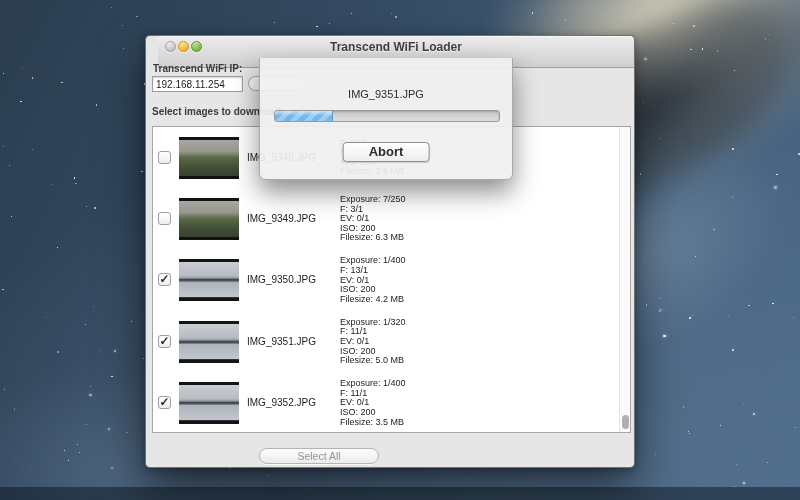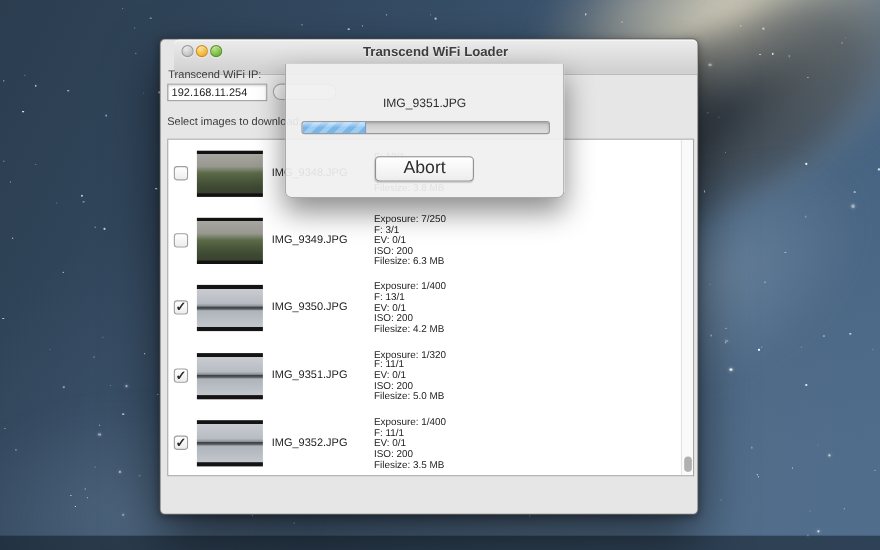--- a/index.html
+++ b/index.html
@@ -40,21 +40,21 @@
     background:linear-gradient(#ececec, #cfcfcf); border-bottom:1px solid #9d9d9d;
     border-radius:5px 5px 0 0; box-shadow:inset 0 1px 0 rgba(255,255,255,0.65);margin-left:12px; }
   .title { position:absolute; left:0; right:0; top:4px; text-align:center;
     font-size:12px; font-weight:bold; color:#3f3f3f; text-shadow:0 1px 0 rgba(255,255,255,0.75); }
   .light { position:absolute; top:5px; width:11px; height:11px; border-radius:50%;
     box-shadow:inset 0 1px 1px rgba(255,255,255,0.6), 0 1px 1px rgba(255,255,255,0.5); }
   .light.close { left:7px;  background:radial-gradient(circle at 35% 30%, #e9e9e9, #c2c2c2 70%); border:1px solid #9c9c9c; }
   .light.min   { left:20px; background:radial-gradient(circle at 35% 30%, #fbe08a, #f0ad2e 75%); border:1px solid #ce8f1f; }
   .light.zoom  { left:33px; background:radial-gradient(circle at 35% 30%, #b6e084, #6fb338 75%); border:1px solid #5a9327; }
 
-  .field-label { position:absolute; font-size:10px; font-weight:normal; color:#3b3b3b; }
+  .field-label { position:absolute; font-size:10px; font-weight:bold; color:#3b3b3b; }
   .ip-label   { left:7px; top:27px; }
   .list-label { left:6px; top:70px; }
   .ip-input { position:absolute; left:6px; top:40px; width:91px; height:16px;
     border:1px solid #9c9c9c; background:#fff; font-size:10px; color:#1c1c1c;
     padding:0 3px; font-family:"Liberation Sans", sans-serif;
     box-shadow:inset 0 1px 2px rgba(0,0,0,0.18); }
 
   .ghost-refresh { position:absolute; left:102px; top:40px; width:58px; height:15px;
     border:1px solid rgba(140,140,140,0.7); border-radius:8px;
     background:rgba(250,250,250,0.75); }
@@ -109,21 +109,21 @@
   .progress-track { position:absolute; left:14px; top:52px; width:226px; height:12px;
     background:linear-gradient(#c6c6c6, #dedede); border:1px solid #9a9a9a; border-radius:3px;
     box-shadow:inset 0 1px 2px rgba(0,0,0,0.2); overflow:hidden; }
   .progress-fill { height:100%; border-radius:2px 0 0 2px;
     border-right:1px solid #5d96c8;
     background-image:
       linear-gradient(180deg, rgba(255,255,255,0.55), rgba(255,255,255,0) 50%),
       repeating-linear-gradient(-45deg, #7ab5e8 0 5px, #9ccdf3 5px 10px);
     background-color:#7ab5e8; }
   .abort-btn { position:absolute; left:50%; top:84px; transform:translateX(-50%);
-    padding:1px 25px 2px; font-size:16px; font-weight:400; color:#2c2c2c;
+    padding:1px 25px 2px; font-size:13px; font-weight:700; color:#2c2c2c;
     background:linear-gradient(#ffffff, #ededed); border:1px solid #8f8f8f;
     border-radius:4px; box-shadow:0 1px 1px rgba(0,0,0,0.15); }
 </style>
 </head>
 <body>
 
 <div class="desktop">
   <div class="galaxy-glow"></div>
   <div class="galaxy-dust"></div>
   <div class="galaxy-haze"></div>
@@ -400,20 +400,21 @@
     <div class="exif">
           <div>Exposure: 1/400</div>
           <div>F: 11/1</div>
           <div>EV: 0/1</div>
           <div>ISO: 200</div>
           <div>Filesize: 3.5 MB</div>
         </div>
   </div>
 </div>
 
+  <div class="pill-btn btn-selectall">Select All</div>
 
   <div class="sheet">
     <div class="sheet-file">IMG_9351.JPG</div>
     <div class="progress-track">
       <div class="progress-fill" style="width: 26%;"></div>
     </div>
     <button class="abort-btn">Abort</button>
   </div>
 </div>
 

